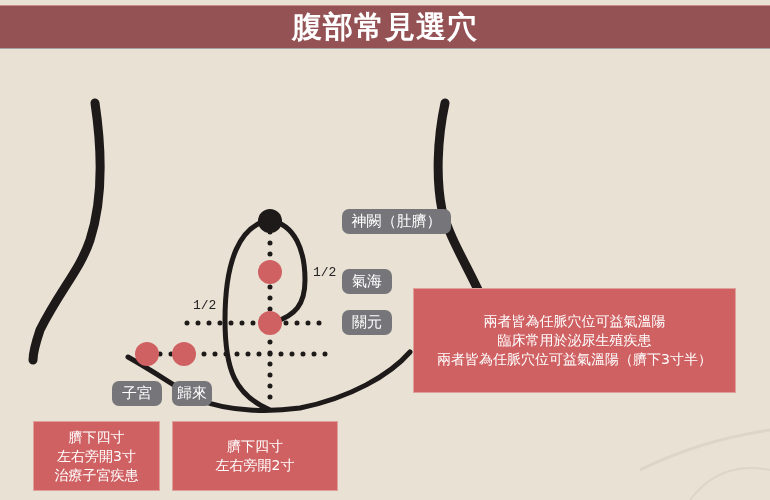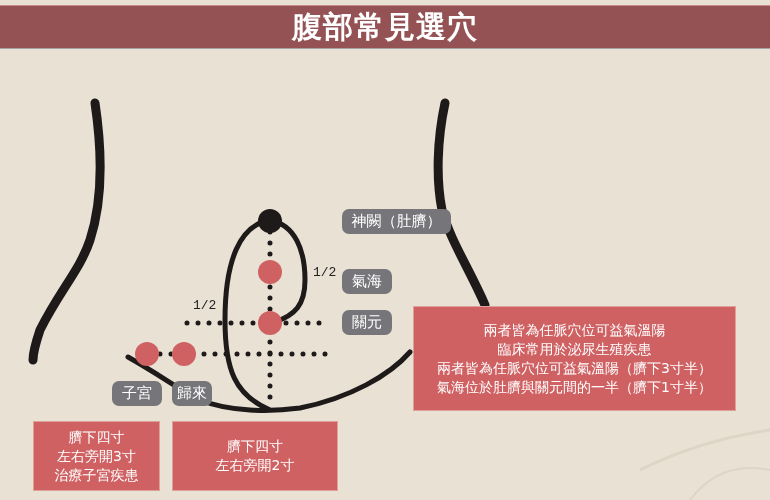--- a/index.html
+++ b/index.html
@@ -79,25 +79,24 @@
 <div class="gray-label" style="left:342px;top:310px;width:50px;">
   <span>關元</span>
 </div>
 <div class="gray-label" style="left:100px;top:381px;width:50px;margin-left:12px;">
   <span>子宮</span>
 </div>
 <div class="gray-label" style="left:172px;top:381px;width:40px;">
   <span>歸來</span>
 </div>
 
-<div class="red-box" style="left:413px;top:306px;width:323px;height:105px;">
+<div class="red-box" style="left:413px;top:288px;width:323px;height:105px;">
   <span>兩者皆為任脈穴位可益氣溫陽</span>
   <span>臨床常用於泌尿生殖疾患</span>
   <span>兩者皆為任脈穴位可益氣溫陽（臍下3寸半）</span>
-  <span>氣海位於肚臍與關元間的一半（臍下1寸半）</span>
 </div>
 
 <div class="red-box" style="left:33px;top:421px;width:127px;height:70px;">
   <span>臍下四寸</span>
   <span>左右旁開3寸</span>
   <span>治療子宮疾患</span>
 </div>
 
 <div class="red-box" style="left:172px;top:421px;width:166px;height:70px;">
   <span>臍下四寸</span>

